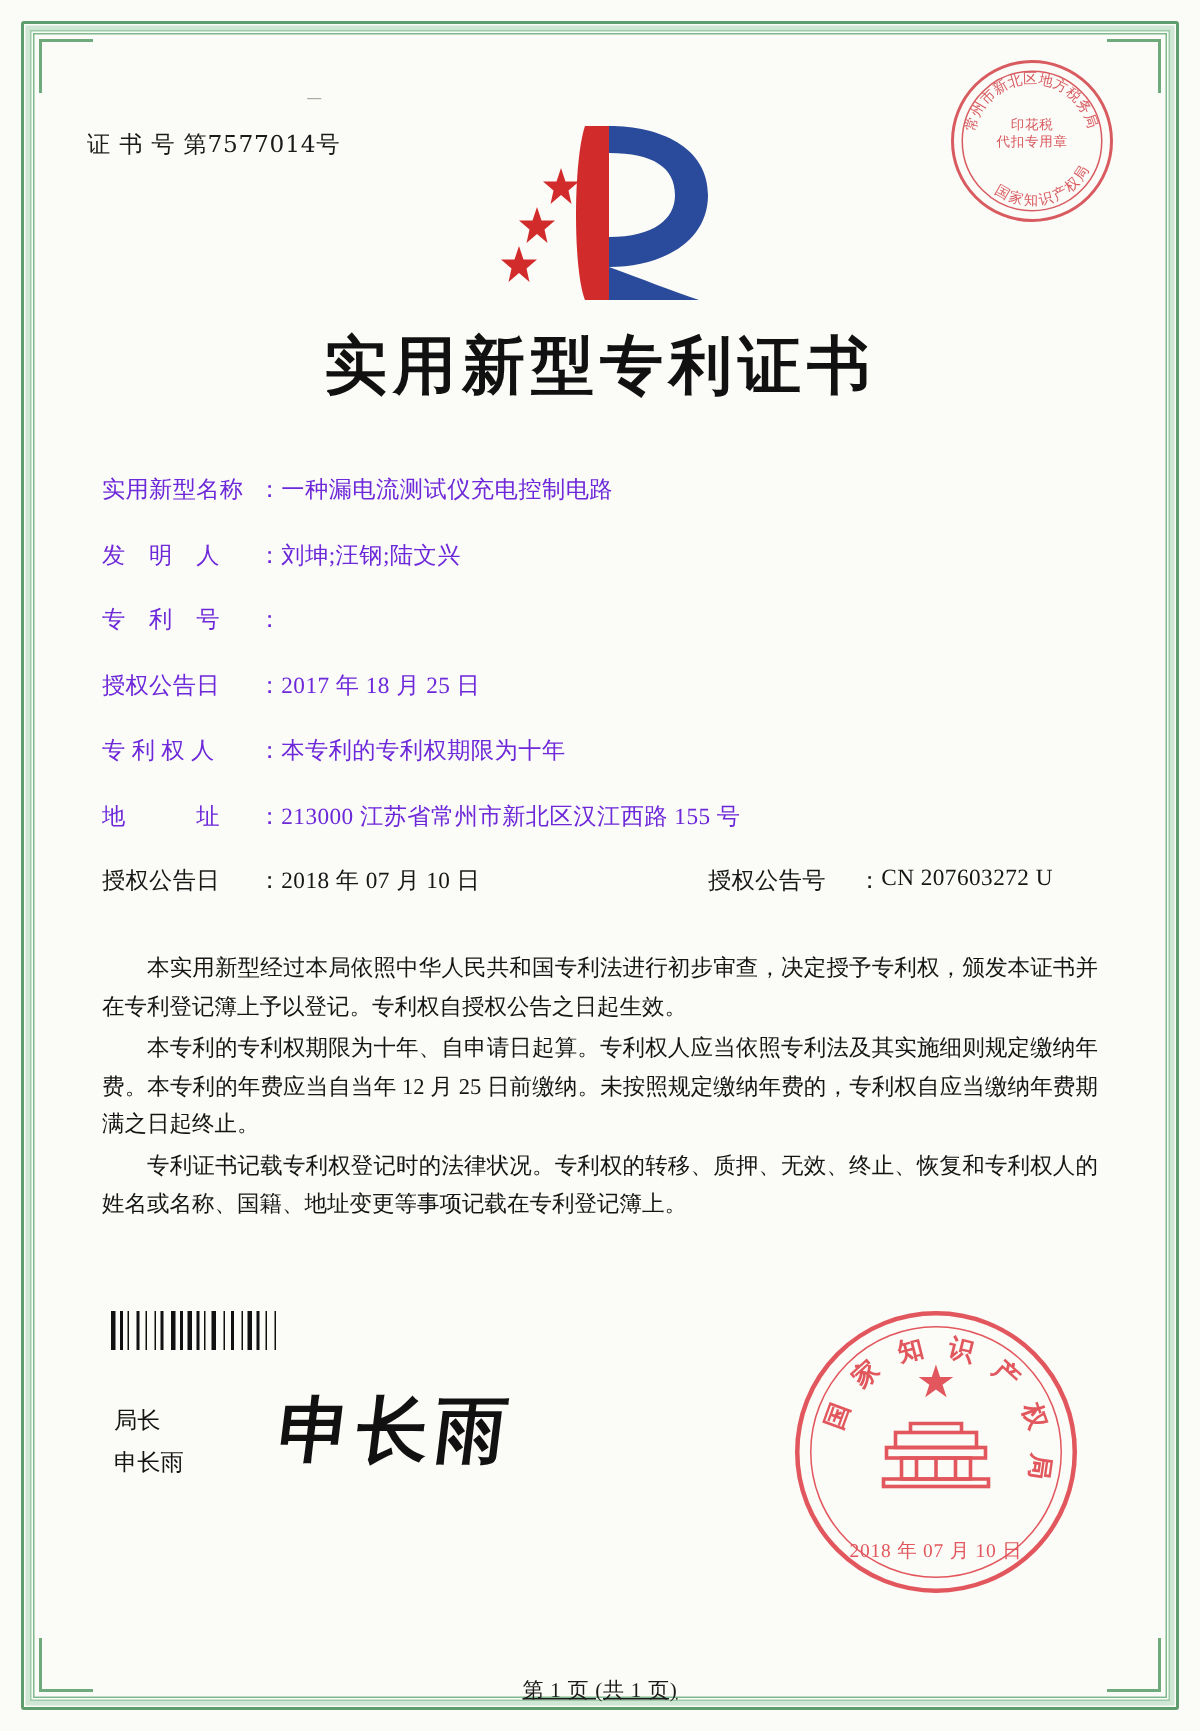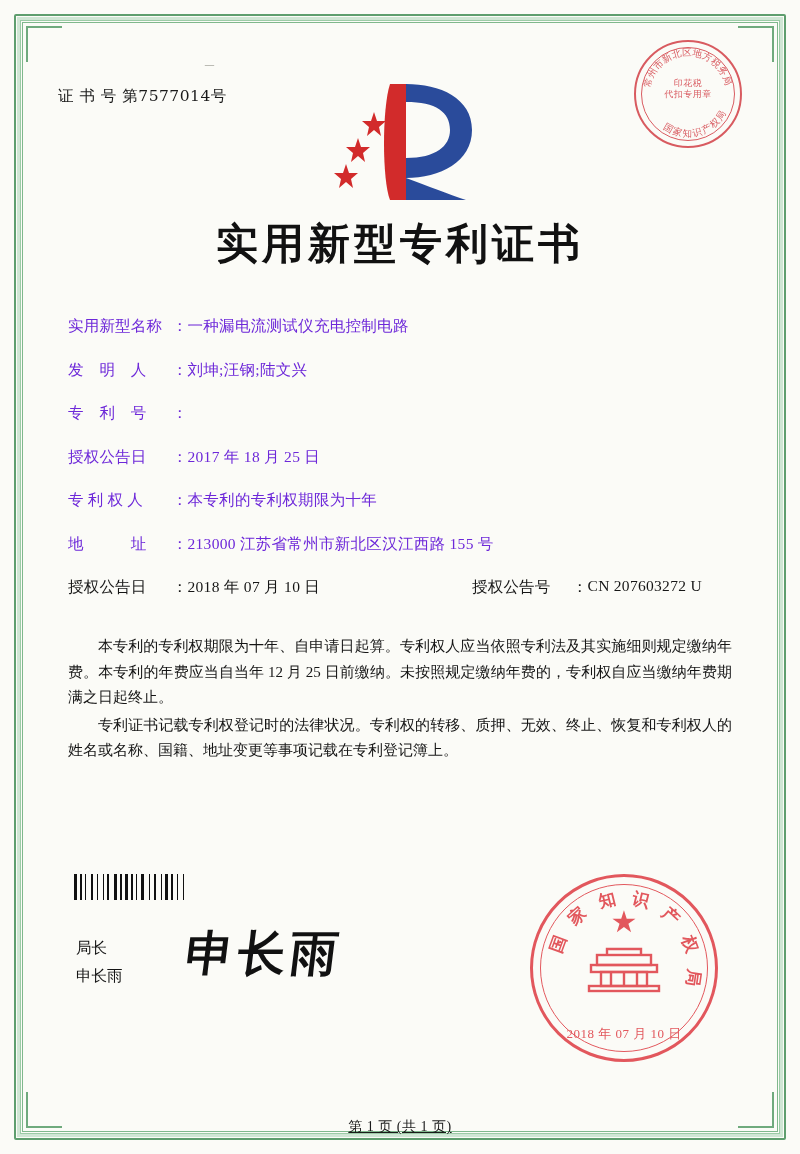--- a/index.html
+++ b/index.html
@@ -390,20 +390,21 @@
         </span>
         <span class="split-right">
           <span class="field-label">授权公告号</span>
           <span class="field-colon">：</span>
           <span class="field-value">CN 207603272 U</span>
         </span>
       </div>
     </div>
 
     <div class="paras">
+      <p>本实用新型经过本局依照中华人民共和国专利法进行初步审查，决定授予专利权，颁发本证书并在专利登记簿上予以登记。专利权自授权公告之日起生效。</p>
       <p>本专利的专利权期限为十年、自申请日起算。专利权人应当依照专利法及其实施细则规定缴纳年费。本专利的年费应当自当年 12 月 25 日前缴纳。未按照规定缴纳年费的，专利权自应当缴纳年费期满之日起终止。</p>
       <p>专利证书记载专利权登记时的法律状况。专利权的转移、质押、无效、终止、恢复和专利权人的姓名或名称、国籍、地址变更等事项记载在专利登记簿上。</p>
     </div>
 
     <div class="barcode" id="barcode"><i style="width:3px;background:#111"></i><i style="width:1px;background:transparent"></i><i style="width:2px;background:#111"></i><i style="width:1px;background:transparent"></i><i style="width:1px;background:#111"></i><i style="width:3px;background:transparent"></i><i style="width:2px;background:#111"></i><i style="width:2px;background:transparent"></i><i style="width:1px;background:#111"></i><i style="width:3px;background:transparent"></i><i style="width:1px;background:#111"></i><i style="width:1px;background:transparent"></i><i style="width:2px;background:#111"></i><i style="width:3px;background:transparent"></i><i style="width:3px;background:#111"></i><i style="width:1px;background:transparent"></i><i style="width:2px;background:#111"></i><i style="width:1px;background:transparent"></i><i style="width:3px;background:#111"></i><i style="width:1px;background:transparent"></i><i style="width:2px;background:#111"></i><i style="width:1px;background:transparent"></i><i style="width:1px;background:#111"></i><i style="width:2px;background:transparent"></i><i style="width:3px;background:#111"></i><i style="width:3px;background:transparent"></i><i style="width:1px;background:#111"></i><i style="width:2px;background:transparent"></i><i style="width:2px;background:#111"></i><i style="width:3px;background:transparent"></i><i style="width:1px;background:#111"></i><i style="width:1px;background:transparent"></i><i style="width:3px;background:#111"></i><i style="width:1px;background:transparent"></i><i style="width:2px;background:#111"></i><i style="width:2px;background:transparent"></i><i style="width:1px;background:#111"></i><i style="width:3px;background:transparent"></i><i style="width:1px;background:#111"></i><i style="width:2px;background:transparent"></i></div>
 
     <div class="sig-block">
       <div>局长</div>
       <div>申长雨</div>
     </div>

